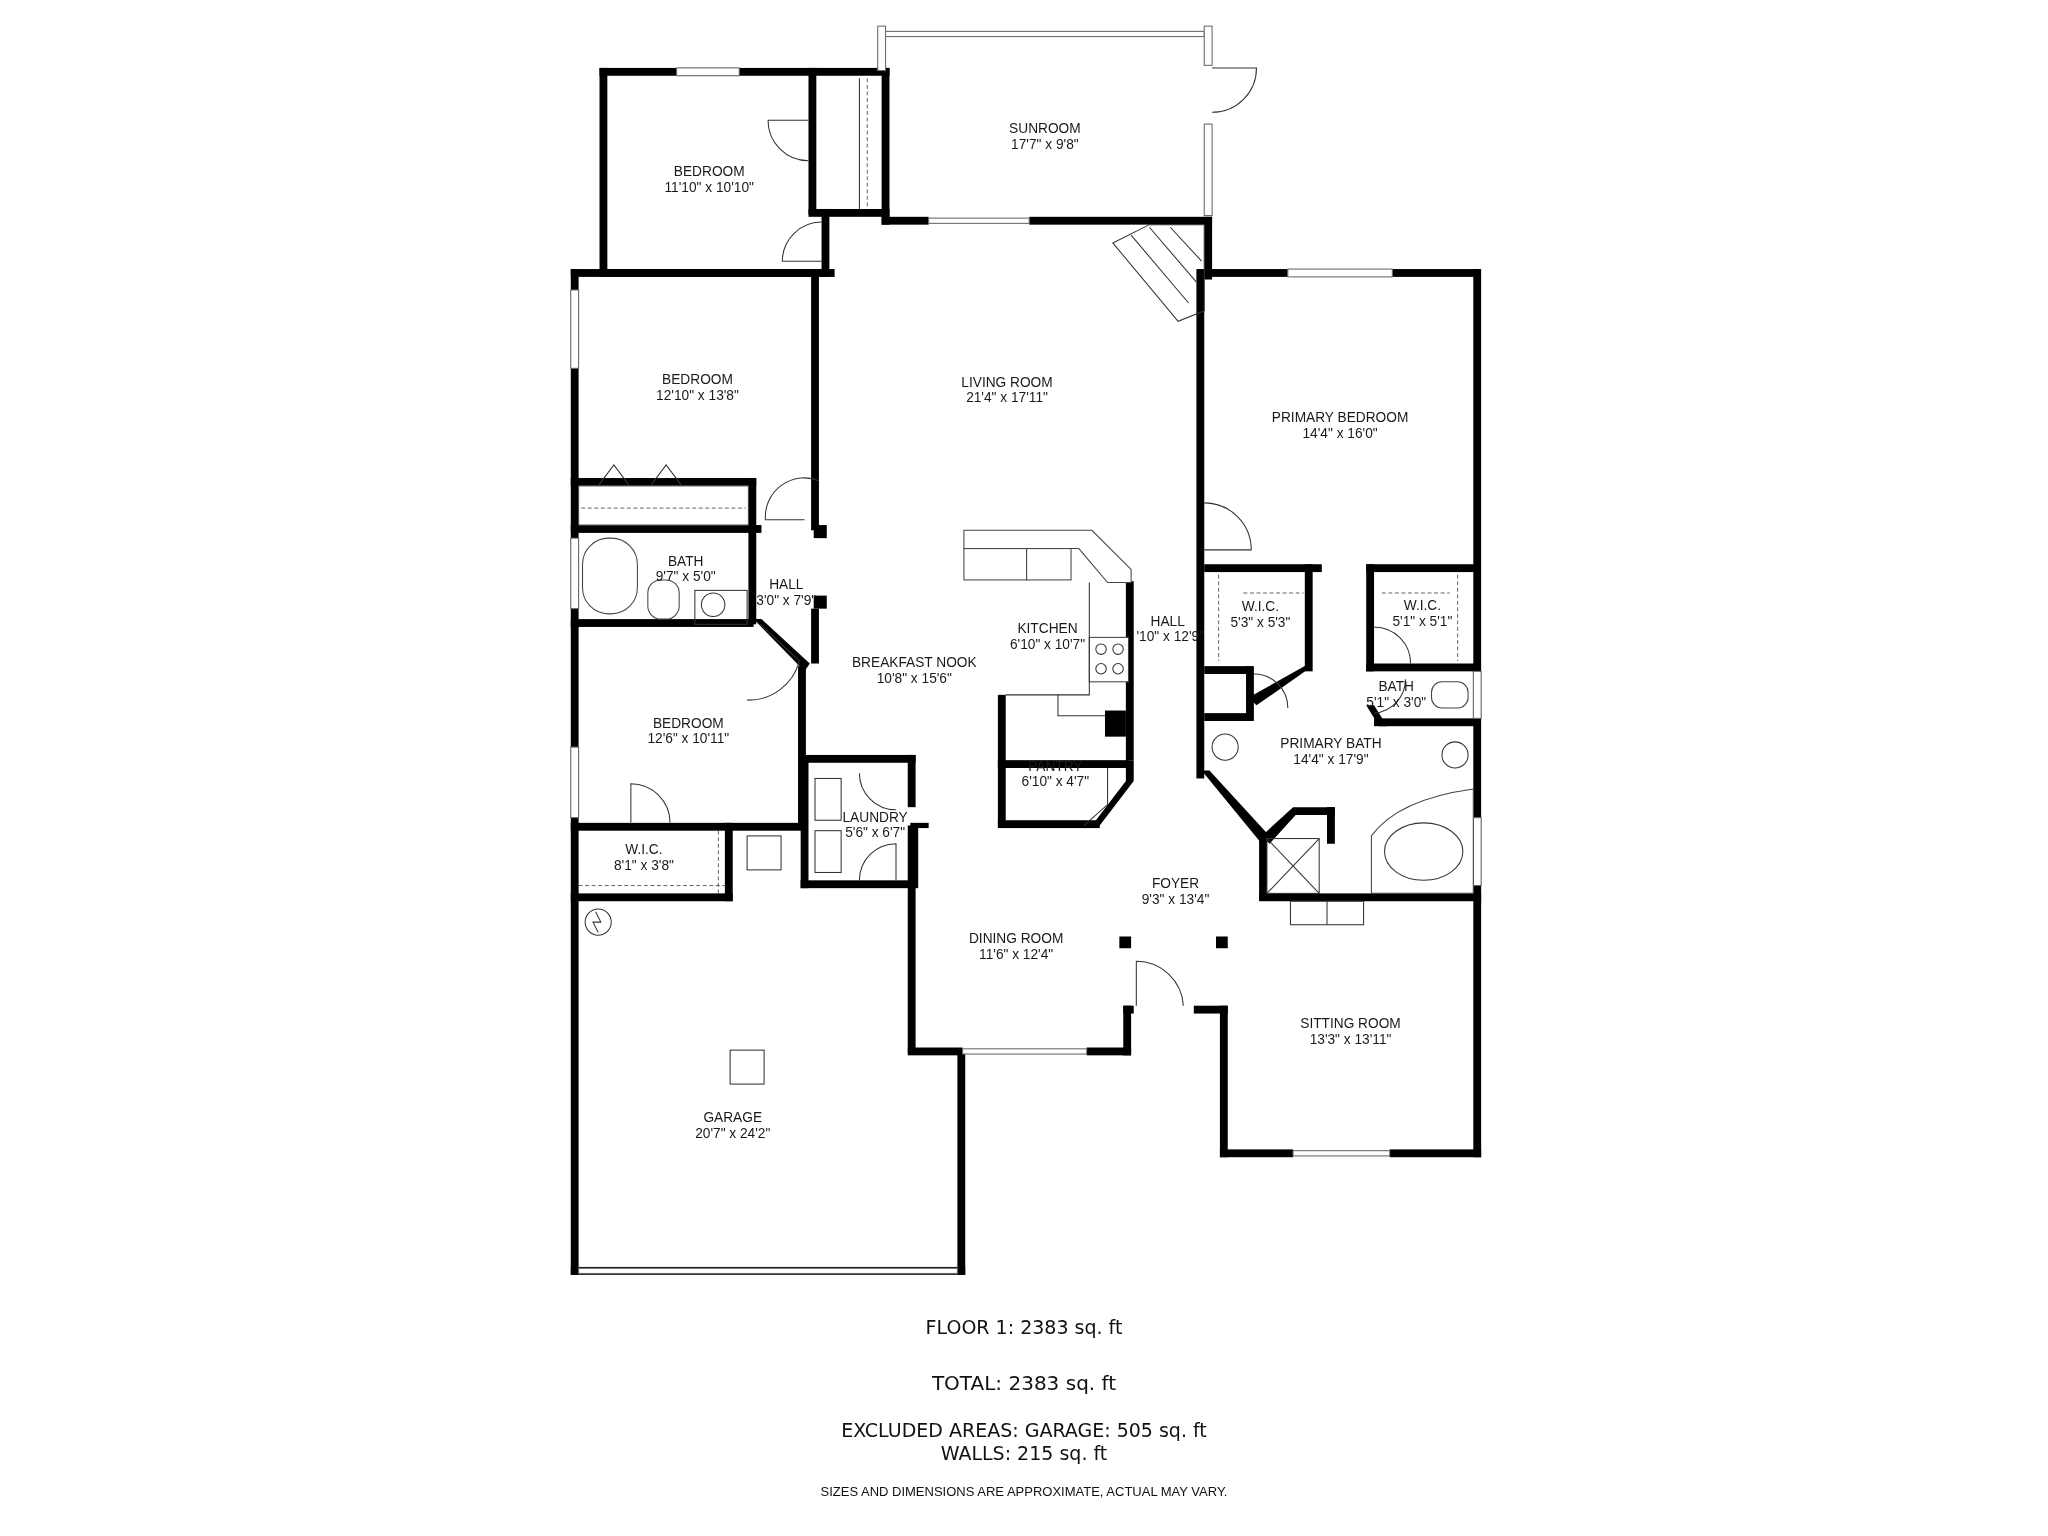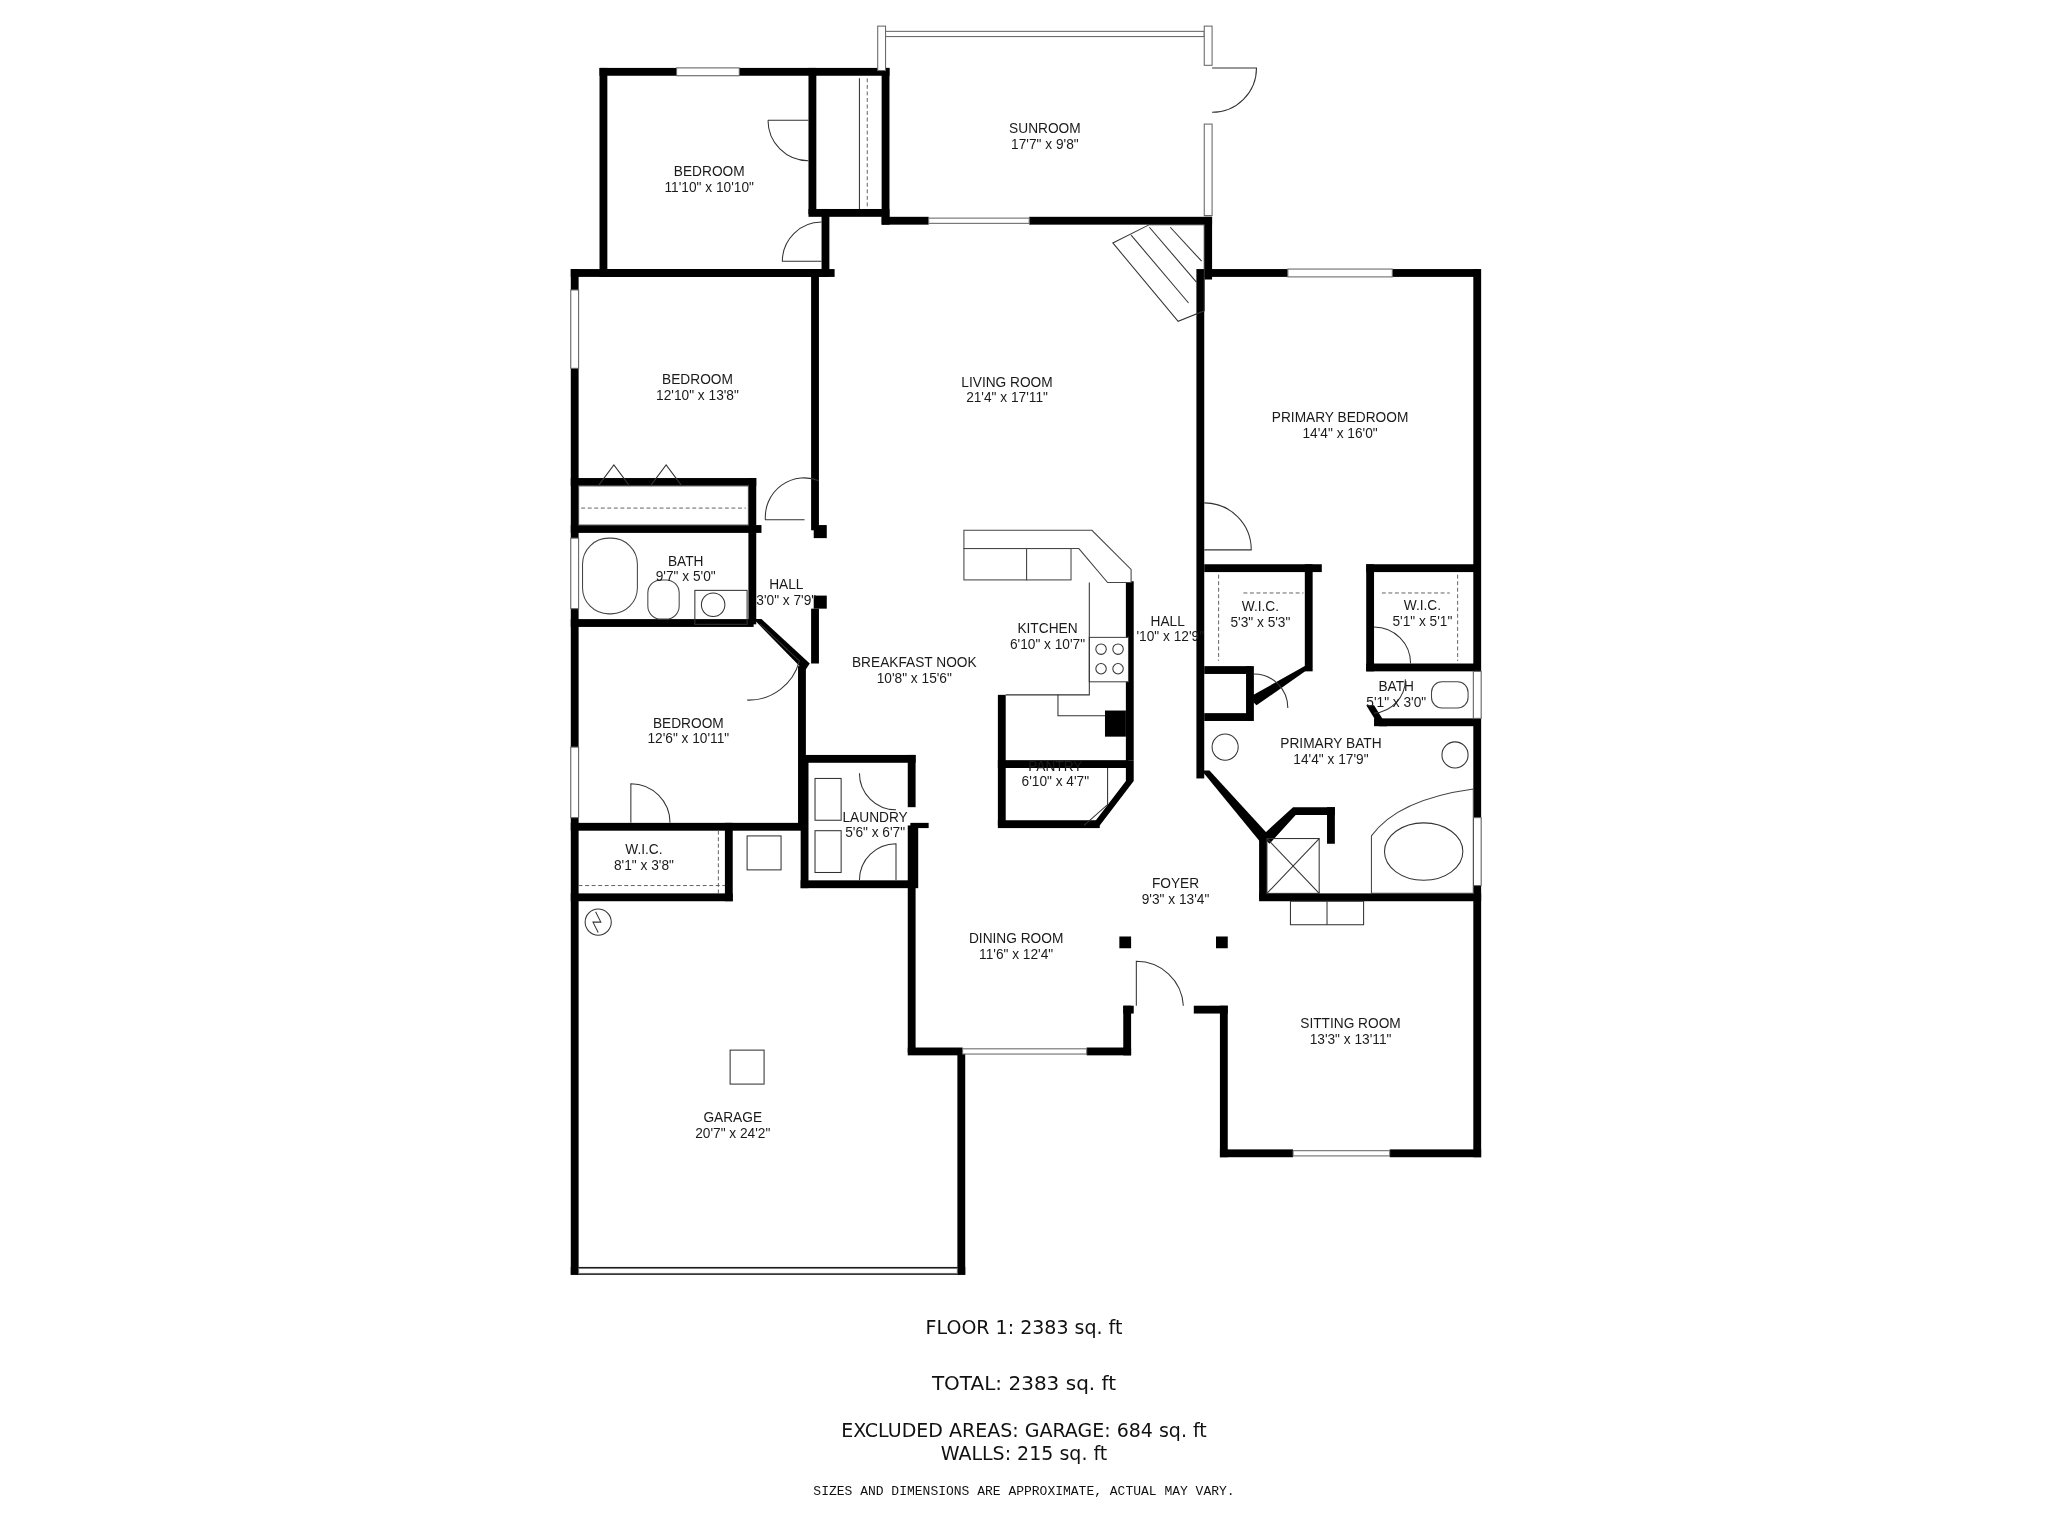--- a/index.html
+++ b/index.html
@@ -8,21 +8,21 @@
   .wall { fill: #000000; }
   .thin { fill: none; stroke: #333333; stroke-width: 0.8; }
   .fix { fill: #ffffff; stroke: #444444; stroke-width: 0.8; }
   .win { fill: #ffffff; stroke: #666666; stroke-width: 0.8; }
   .dash { fill: none; stroke: #555555; stroke-width: 0.7; stroke-dasharray: 3 2; }
   .room-label { font-family: "Liberation Sans", sans-serif; font-size: 10.5px; fill: #1a1a1a; text-anchor: middle; }
   .room-dim { font-family: "Liberation Sans", sans-serif; font-size: 10.5px; fill: #1a1a1a; text-anchor: middle; }
   .summary { position: absolute; left: 0; width: 2048px; text-align: center; font-family: "DejaVu Sans", sans-serif; color: #111111; }
   .summary .total { top: 1371px; position: absolute; width: 100%; font-size: 20px; font-weight: normal; }
   .summary .line { position: absolute; width: 100%; font-size: 19px; }
-  .disclaimer { position: absolute; left: 0; width: 2048px; top: 1484px; text-align: center; font-family: Liberation Mono, monospace; font-size: 13px; color: #111111; }
+  .disclaimer { position: absolute; left: 0; width: 2048px; top: 1484px; text-align: center; font-family: Liberation Sans, sans-serif; font-size: 13px; color: #111111; }
 </style>
 </head>
 <body>
 
 <svg id="plan" viewBox="0 0 1568 1176" xmlns="http://www.w3.org/2000/svg">
 
   <g>
 
     <rect class="wall" x="459" y="52" width="6" height="160"></rect>
     <rect class="wall" x="459" y="52" width="222" height="6"></rect>
@@ -272,16 +272,16 @@
     <text class="room-dim" x="1034" y="799">13'3" x 13'11"</text>
 
     <text class="room-label" x="561" y="859">GARAGE</text>
     <text class="room-dim" x="561" y="871">20'7" x 24'2"</text>
   </g>
 </svg>
 
 <div class="summary">
   <div class="total">TOTAL: 2383 sq. ft</div>
   <div class="line" style="top:1316px">FLOOR 1: 2383 sq. ft</div>
-  <div class="line" style="top:1419px">EXCLUDED AREAS: GARAGE: 684 sq. ft</div>
+  <div class="line" style="top:1419px">EXCLUDED AREAS: GARAGE: 505 sq. ft</div>
   <div class="line" style="top:1442px">WALLS: 215 sq. ft</div>
 </div>
 <div class="disclaimer">SIZES AND DIMENSIONS ARE APPROXIMATE, ACTUAL MAY VARY.</div>
 
 </body></html>

